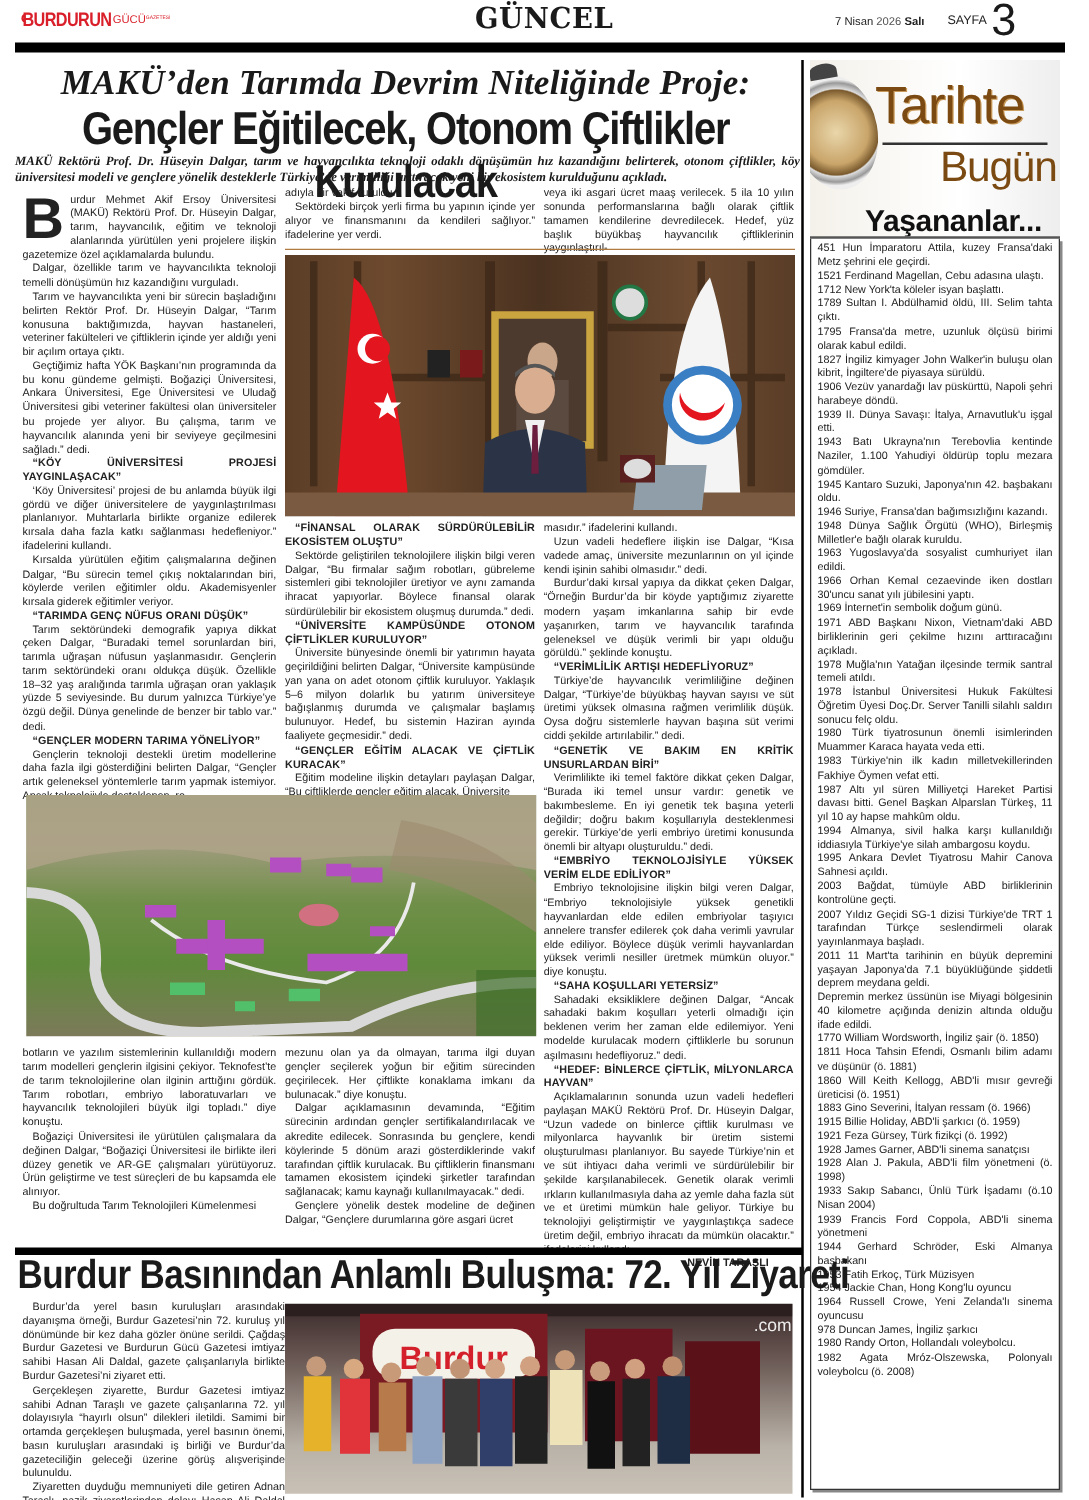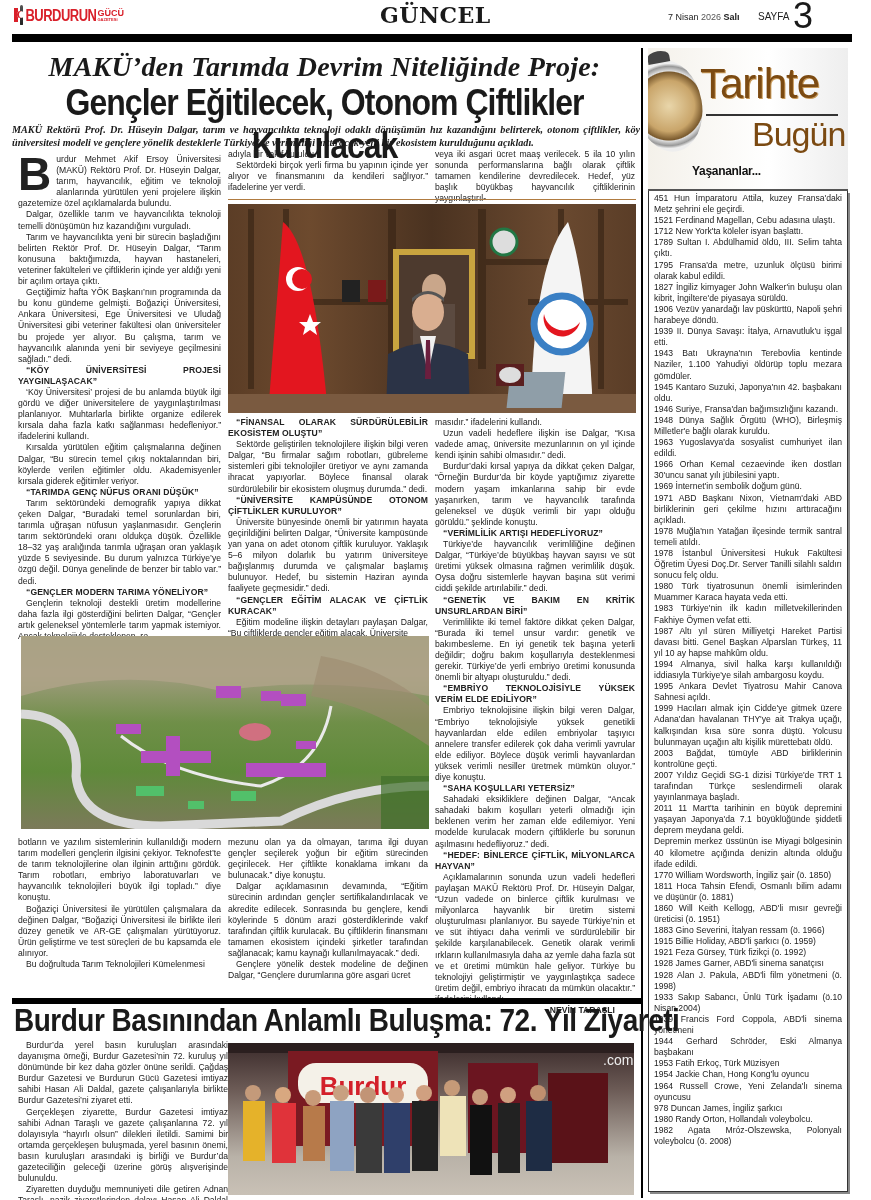--- a/index.html
+++ b/index.html
@@ -6,21 +6,21 @@
 html,body{width:871px;height:1200px;background:#fff;overflow:hidden}
 body{position:relative;font-family:"Liberation Sans",sans-serif;color:#1a1a1a}
 .abs{position:absolute}
 
 #masthead{left:0;top:0;width:871px;height:44px}
 #logo{left:14px;top:3px;width:110px;height:24px;display:flex;align-items:center}
 #logo .flag{width:16px;height:14px;background:#d9202a;margin-right:2px;position:relative}
 #logo .flag:after{content:"";position:absolute;left:3px;top:3px;width:7px;height:7px;border-radius:50%;background:#fff;box-shadow:2px 0 0 0 #d9202a inset}
 #logo .man{width:14px;height:20px;background:linear-gradient(#555,#222);border-radius:7px 7px 2px 2px;margin-right:2px}
 #logo .brand{font-family:"Liberation Sans",sans-serif;font-weight:bold;color:#d9202a;font-size:13px;letter-spacing:-0.5px;transform:scaleY(1.2)}
-#logo .brand2{font-weight:bold;color:#d9202a;font-size:9px;display:flex;flex-direction:column;line-height:8px;margin-left:1px}
+#logo .brand2{font-weight:normal;color:#d9202a;font-size:9px;display:flex;flex-direction:row;line-height:8px;margin-left:1px}
 #logo .brand2 small{font-size:4px;line-height:5px}
 #section{left:380px;top:2px;width:110px;text-align:center;font-family:"DejaVu Serif",serif;font-weight:bold;font-size:22px;letter-spacing:0.5px;transform:scaleY(1.05)}
 #date{left:668px;top:12px;font-size:9px;color:#222}
 #date b{font-weight:bold}
 #sayfa{left:758px;top:11px;font-size:10px;color:#222}
 #pagenum{left:793px;top:-2px;font-size:36px;font-family:"Liberation Sans",sans-serif;font-weight:normal;line-height:36px}
 #topbar{left:12px;top:34px;width:840px;height:8px;background:#000}
 
 #kicker{left:12px;top:51px;width:625px;text-align:center;font-family:"Liberation Serif",serif;font-style:italic;font-weight:bold;font-size:28px;letter-spacing:0.2px}
 #headline{left:12px;top:82px;width:625px;text-align:center;font-family:"Liberation Sans",sans-serif;font-weight:bold;font-size:32px;letter-spacing:-1px;transform:scaleY(1.15);transform-origin:top}
@@ -34,21 +34,21 @@
 .dropcap{float:left;font-size:46px;line-height:38px;font-weight:bold;margin:1px 5px 0 0;font-family:"Liberation Sans",sans-serif}
 .sign{font-weight:bold;text-align:right;padding-right:20px}
 .photo{overflow:hidden}
 
 #tarihte{left:648px;top:48px;width:200px;height:143px;background:linear-gradient(90deg,#f4f1ea 0%,#fff 60%,#eee 100%);overflow:hidden;border-bottom:2px solid #555}
 #clock{position:absolute;left:-12px;top:12px;width:66px;height:92px;border-radius:50%;background:radial-gradient(circle at 50% 50%,#e9d6aa 0%,#c9a56a 45%,#7a5a2e 60%,#ddd 62%,#999 70%,#eee 75%);transform:rotate(-10deg)}
 #clock:before{content:"";position:absolute;left:20px;top:-10px;width:22px;height:12px;border-radius:50% 50% 0 0;background:#444}
 #tarihte .t1{position:absolute;left:52px;top:14px;font-size:42px;color:#7b4a12;font-family:"Liberation Sans",sans-serif;letter-spacing:-1px;line-height:44px;text-shadow:1px 1px 0 #c89a5a}
 #tarihte .line{position:absolute;left:58px;top:66px;width:132px;height:2px;background:#333}
 #tarihte .t2{position:absolute;left:104px;top:66px;font-size:34px;color:#7b4a12;font-family:"Liberation Sans",sans-serif;letter-spacing:-1px;line-height:40px}
-#tarihte .t3{position:absolute;left:44px;top:116px;font-size:12px;font-weight:bold;color:#111;letter-spacing:-0.3px}
+#tarihte .t3{position:absolute;left:44px;top:116px;font-size:24px;font-weight:bold;color:#111;letter-spacing:-0.3px}
 #events{left:648px;top:191px;width:200px;height:1001px;border:1.5px solid #333;border-top:none;padding:2px 5px;font-size:8.6px;line-height:11.1px;text-align:justify;color:#222;box-shadow:2px 2px 0 #888}
 #events .ev{}
 
 #sep2{left:12px;top:998px;width:630px;height:6px;background:#000}
 #b-head{left:14px;top:1002px;width:625px;font-weight:bold;font-size:28px;letter-spacing:-0.5px;transform:scaleY(1.15);transform-origin:top;white-space:nowrap}
 #b-text{left:18px;top:1040px;width:210px}
 #b-photo{left:228px;top:1043px;width:406px;height:152px}
 #rightrule{left:641px;top:48px;width:2px;height:1150px;background:#000}
 </style>
 </head>
@@ -224,21 +224,20 @@
     <div class="ev">1966 Orhan Kemal cezaevinde iken dostları 30'uncu sanat yılı jübilesini yaptı.</div>
     <div class="ev">1969 İnternet'in sembolik doğum günü.</div>
     <div class="ev">1971 ABD Başkanı Nixon, Vietnam'daki ABD birliklerinin geri çekilme hızını arttıracağını açıkladı.</div>
     <div class="ev">1978 Muğla'nın Yatağan ilçesinde termik santral temeli atıldı.</div>
     <div class="ev">1978 İstanbul Üniversitesi Hukuk Fakültesi Öğretim Üyesi Doç.Dr. Server Tanilli silahlı saldırı sonucu felç oldu.</div>
     <div class="ev">1980 Türk tiyatrosunun önemli isimlerinden Muammer Karaca hayata veda etti.</div>
     <div class="ev">1983 Türkiye'nin ilk kadın milletvekillerinden Fakhiye Öymen vefat etti.</div>
     <div class="ev">1987 Altı yıl süren Milliyetçi Hareket Partisi davası bitti. Genel Başkan Alparslan Türkeş, 11 yıl 10 ay hapse mahkûm oldu.</div>
     <div class="ev">1994 Almanya, sivil halka karşı kullanıldığı iddiasıyla Türkiye'ye silah ambargosu koydu.</div>
     <div class="ev">1995 Ankara Devlet Tiyatrosu Mahir Canova Sahnesi açıldı.</div>
-    <div class="ev">1999 Hacıları almak için Cidde'ye gitmek üzere Adana'dan havalanan THY'ye ait Trakya uçağı, kalkışından kısa süre sonra düştü. Yolcusu bulunmayan uçağın altı kişilik mürettebatı öldü.</div>
     <div class="ev">2003 Bağdat, tümüyle ABD birliklerinin kontrolüne geçti.</div>
     <div class="ev">2007 Yıldız Geçidi SG-1 dizisi Türkiye'de TRT 1 tarafından Türkçe seslendirmeli olarak yayınlanmaya başladı.</div>
     <div class="ev">2011 11 Mart'ta tarihinin en büyük depremini yaşayan Japonya'da 7.1 büyüklüğünde şiddetli deprem meydana geldi.</div>
     <div class="ev">Depremin merkez üssünün ise Miyagi bölgesinin 40 kilometre açığında denizin altında olduğu ifade edildi.</div>
     <div class="ev">1770 William Wordsworth, İngiliz şair (ö. 1850)</div>
     <div class="ev">1811 Hoca Tahsin Efendi, Osmanlı bilim adamı ve düşünür (ö. 1881)</div>
     <div class="ev">1860 Will Keith Kellogg, ABD'li mısır gevreği üreticisi (ö. 1951)</div>
     <div class="ev">1883 Gino Severini, İtalyan ressam (ö. 1966)</div>
     <div class="ev">1915 Billie Holiday, ABD'li şarkıcı (ö. 1959)</div>
     <div class="ev">1921 Feza Gürsey, Türk fizikçi (ö. 1992)</div>

